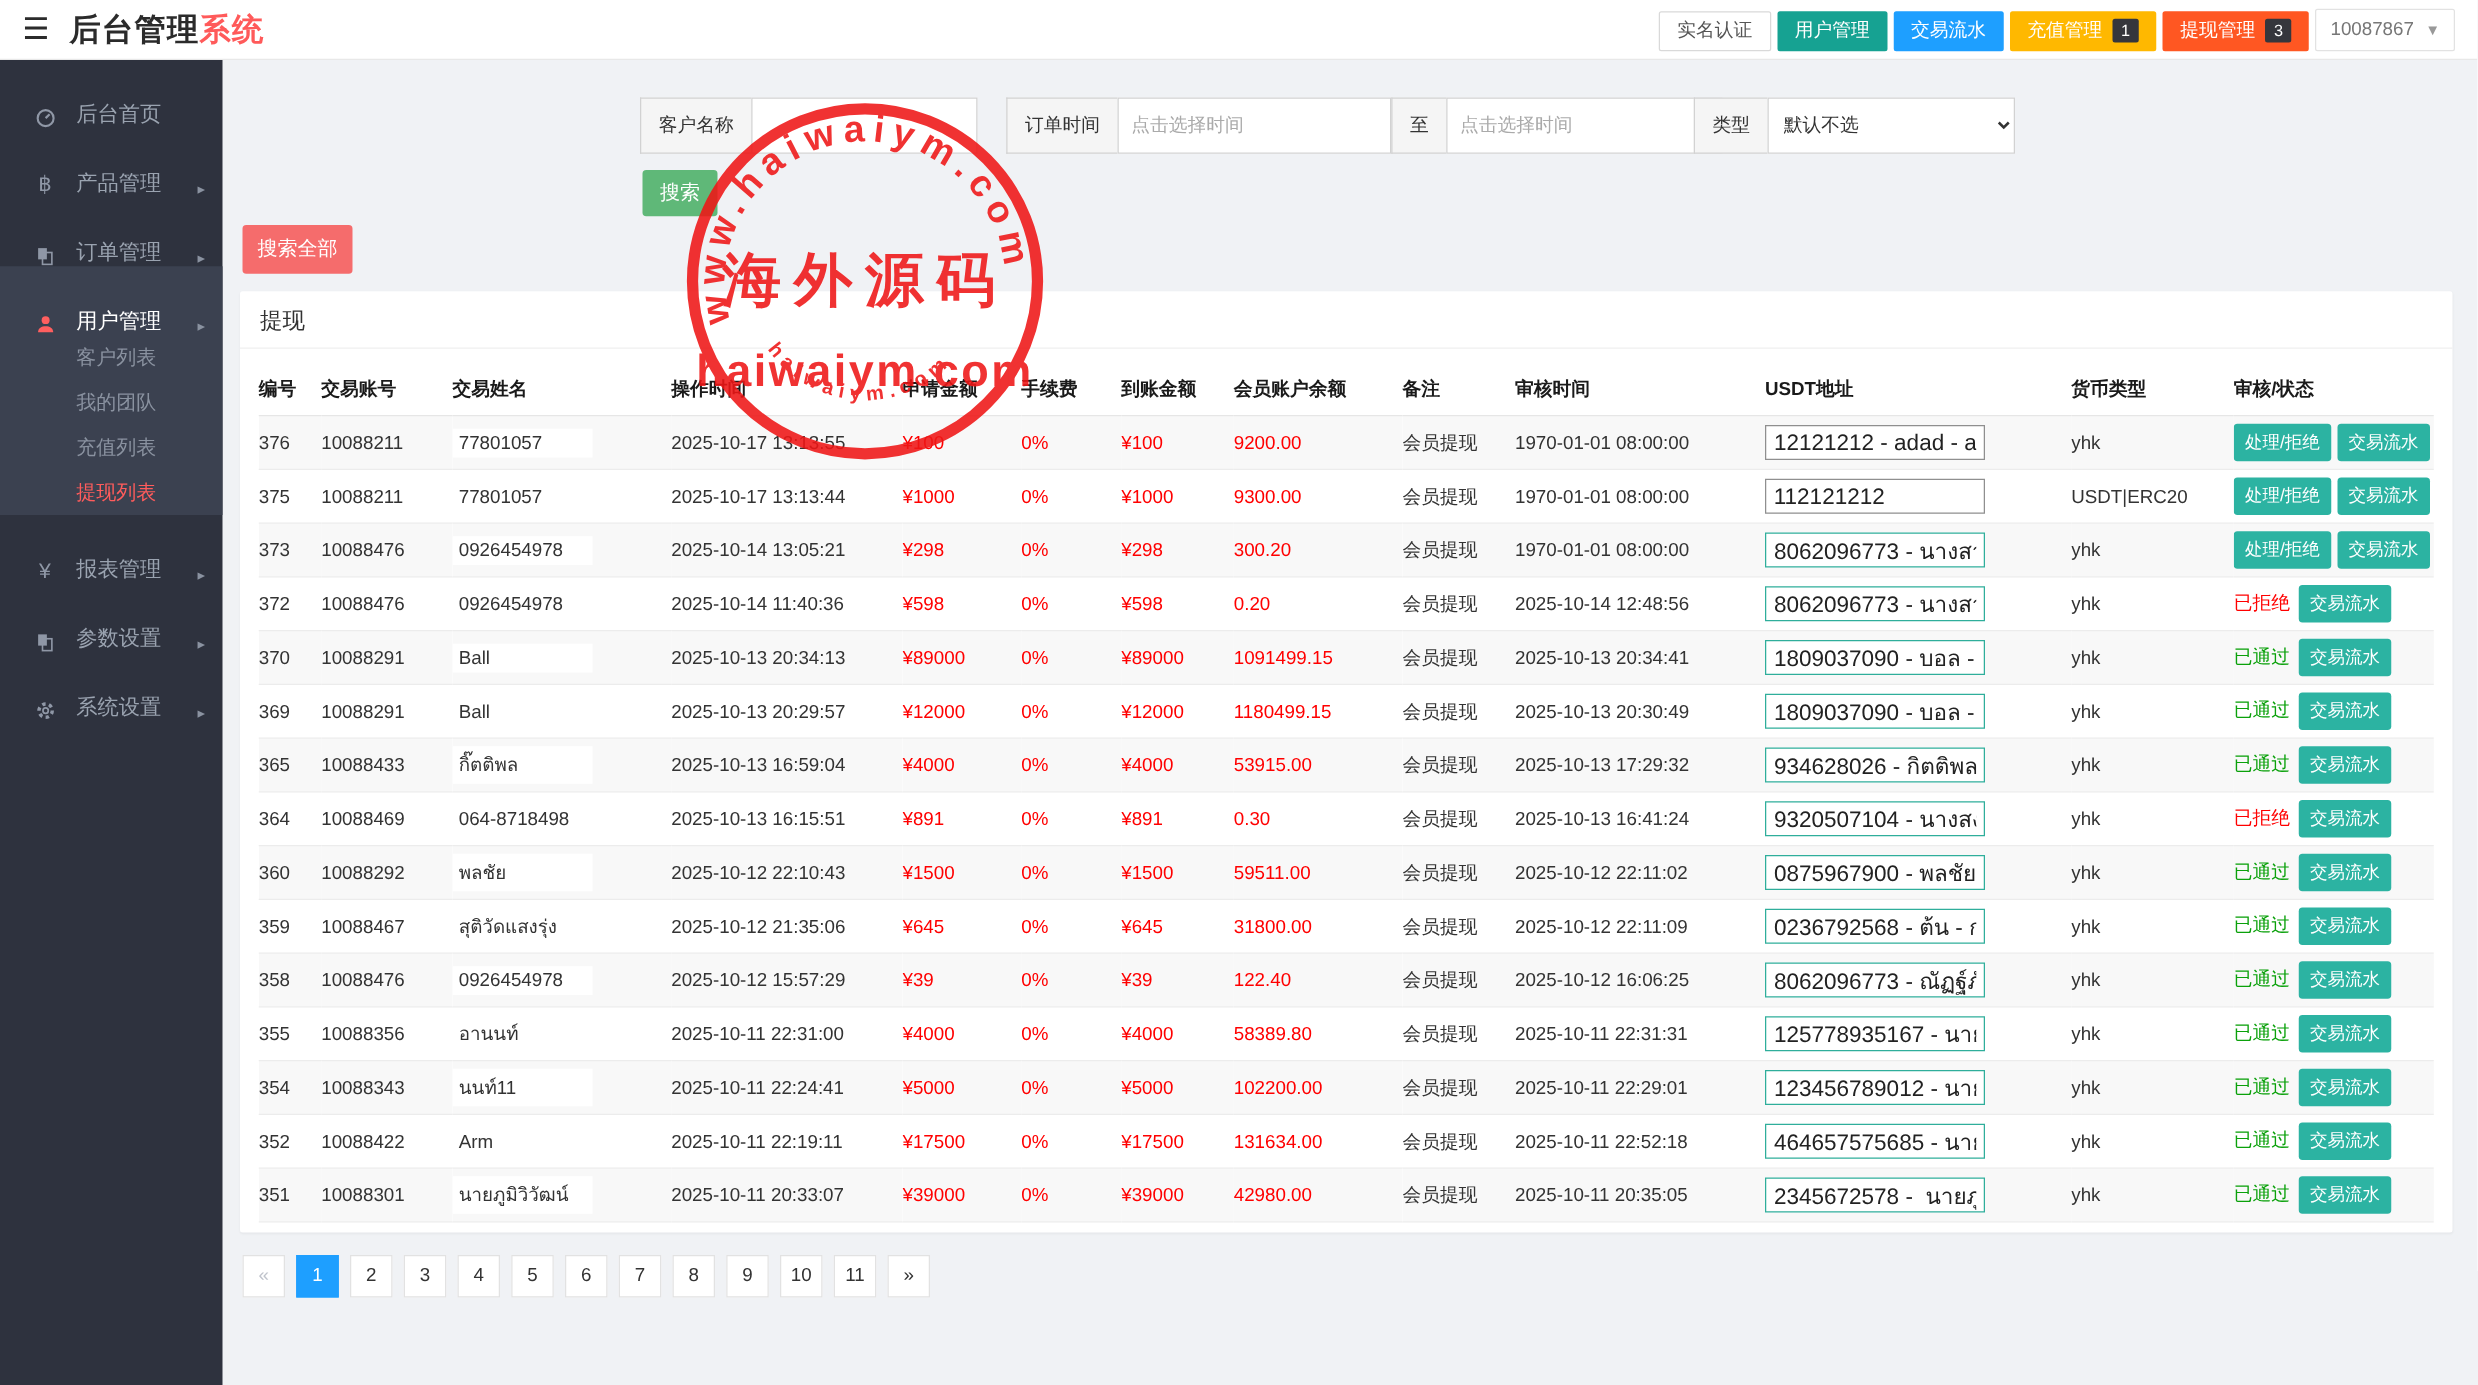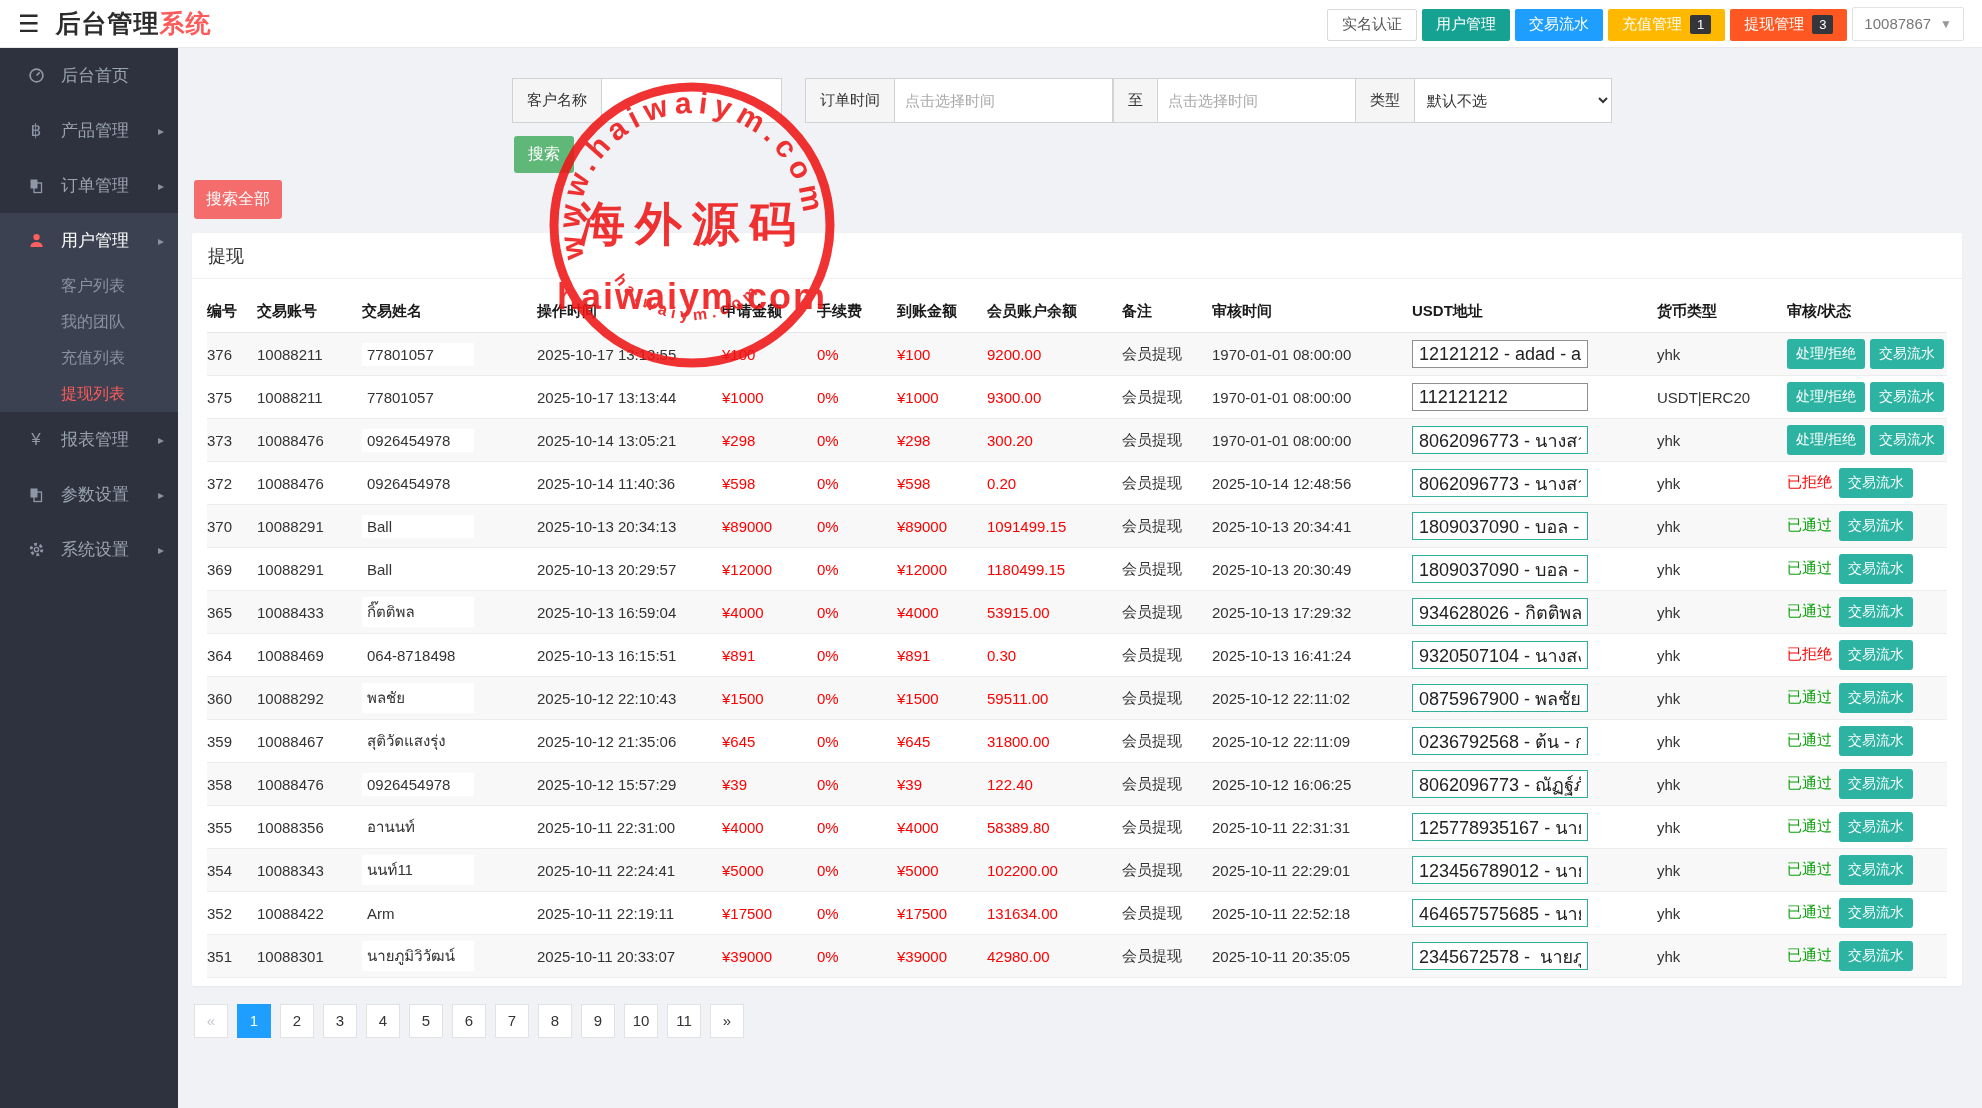--- a/index.html
+++ b/index.html
@@ -24,21 +24,21 @@
   .nav-btn.blue   { background:#1E9FFF; }
   .nav-btn.yellow { background:#FFB800; }
   .nav-btn.orange { background:#FF5722; }
   .badge { background:#35363c; color:#fff; font-size:13px; padding:2px 7px; border-radius:2px; line-height:1.2; }
   .account-select { height:34px; border:1px solid #e2e2e2; border-radius:2px; background:#fff;
     color:#777; font-size:15px; padding:0 11px; display:flex; align-items:center; gap:9px; cursor:pointer; }
   .caret { color:#999; font-size:12px; }
 
   
   .sidebar { position:absolute; top:48px; left:0; bottom:0; width:178px; background:#2e323e; z-index:15; }
-  .side-item { height:55px; display:flex; align-items:center; padding-left:26px; gap:15px;
+  .side-item { height:55px; display:flex; align-items:flex-end; padding-left:26px; gap:15px;
     color:#9aa3b0; font-size:17px; cursor:pointer; }
   .side-item .s-icon { width:20px; display:flex; justify-content:center; color:#8f97a6; font-size:17px; }
   .side-item .arrow { margin-left:auto; margin-right:14px; font-size:12px; color:#8a92a0; }
   .side-group { background:#3b4150; }
   .side-group .parent { color:#fff; }
   .side-group .parent .s-icon { color:#ff5f5f; }
   .sub-item { height:36px; display:flex; align-items:center; padding-left:61px;
     color:#8a92a0; font-size:16px; cursor:pointer; }
   .sub-item.active { color:#ff5c5c; }
 

